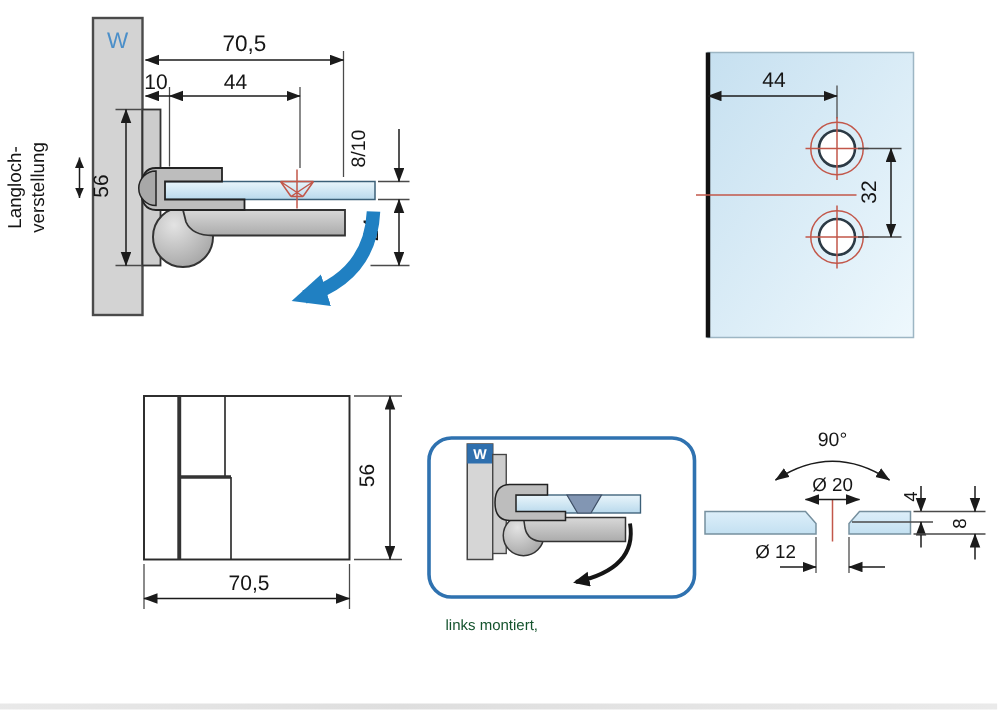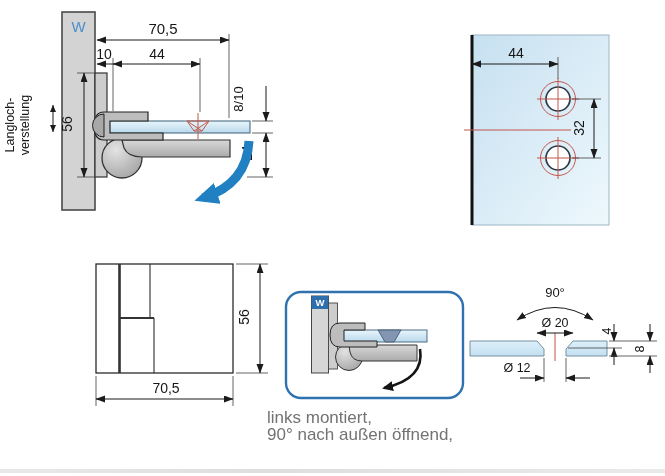--- a/index.html
+++ b/index.html
@@ -10,21 +10,21 @@
   .mid{text-anchor:middle;}
   .t15{font-size:15px;}
   .t14{font-size:14px;}
   .t13{font-size:13px;}
   .t125{font-size:12.5px;}
   .wlab{font-size:15px;fill:#4b8fc9;}
   .wmini{font-size:9.5px;fill:#ffffff;font-weight:bold;}
   .dim{stroke:#1b1b1b;stroke-width:1;fill:none;}
   .ext{stroke:#4a4a4a;stroke-width:0.85;fill:none;}
   .red{stroke:#c2574a;stroke-width:1;fill:none;}
-  #caption{position:absolute;left:267px;top:409px;font-size:17px;line-height:17px;color:#737373;}
+  #caption{position:absolute;left:297px;top:409px;font-size:10px;line-height:17px;color:#14532d;}
   #caption span{display:block;}
   #watermark{position:absolute;left:374px;top:421px;font-size:31px;font-weight:bold;
              color:#dce26b;letter-spacing:0px;white-space:nowrap;opacity:0.92;
              text-shadow:0 0 1px #eef1b8, 0 0 3px #f4f6d2;}
   #bottomstrip{position:absolute;left:0;top:469px;width:665px;height:4px;
                background:linear-gradient(90deg,#d6d6d6,#c3c3c3 40%,#d9d9d9);opacity:0.55;}
 </style>
 </head>
 <body>
 
@@ -191,18 +191,17 @@
 
     <path class="ext" d="M609,341 H657 M609,356 H657"></path>
     <path class="dim" d="M650,324 V341" marker-end="url(#arrE)"></path>
     <path class="dim" d="M650,373 V356" marker-end="url(#arrE)"></path>
     <text x="644" y="349" class="mid t125" transform="rotate(-90 644 349)">8</text>
   </g>
 </svg>
 
   <div id="caption">
     <span>links montiert,</span>
-    <span>90° nach außen öffnend,</span>
   </div>
 
 
   <div id="bottomstrip"></div>
 </div>
 
 </body></html>

